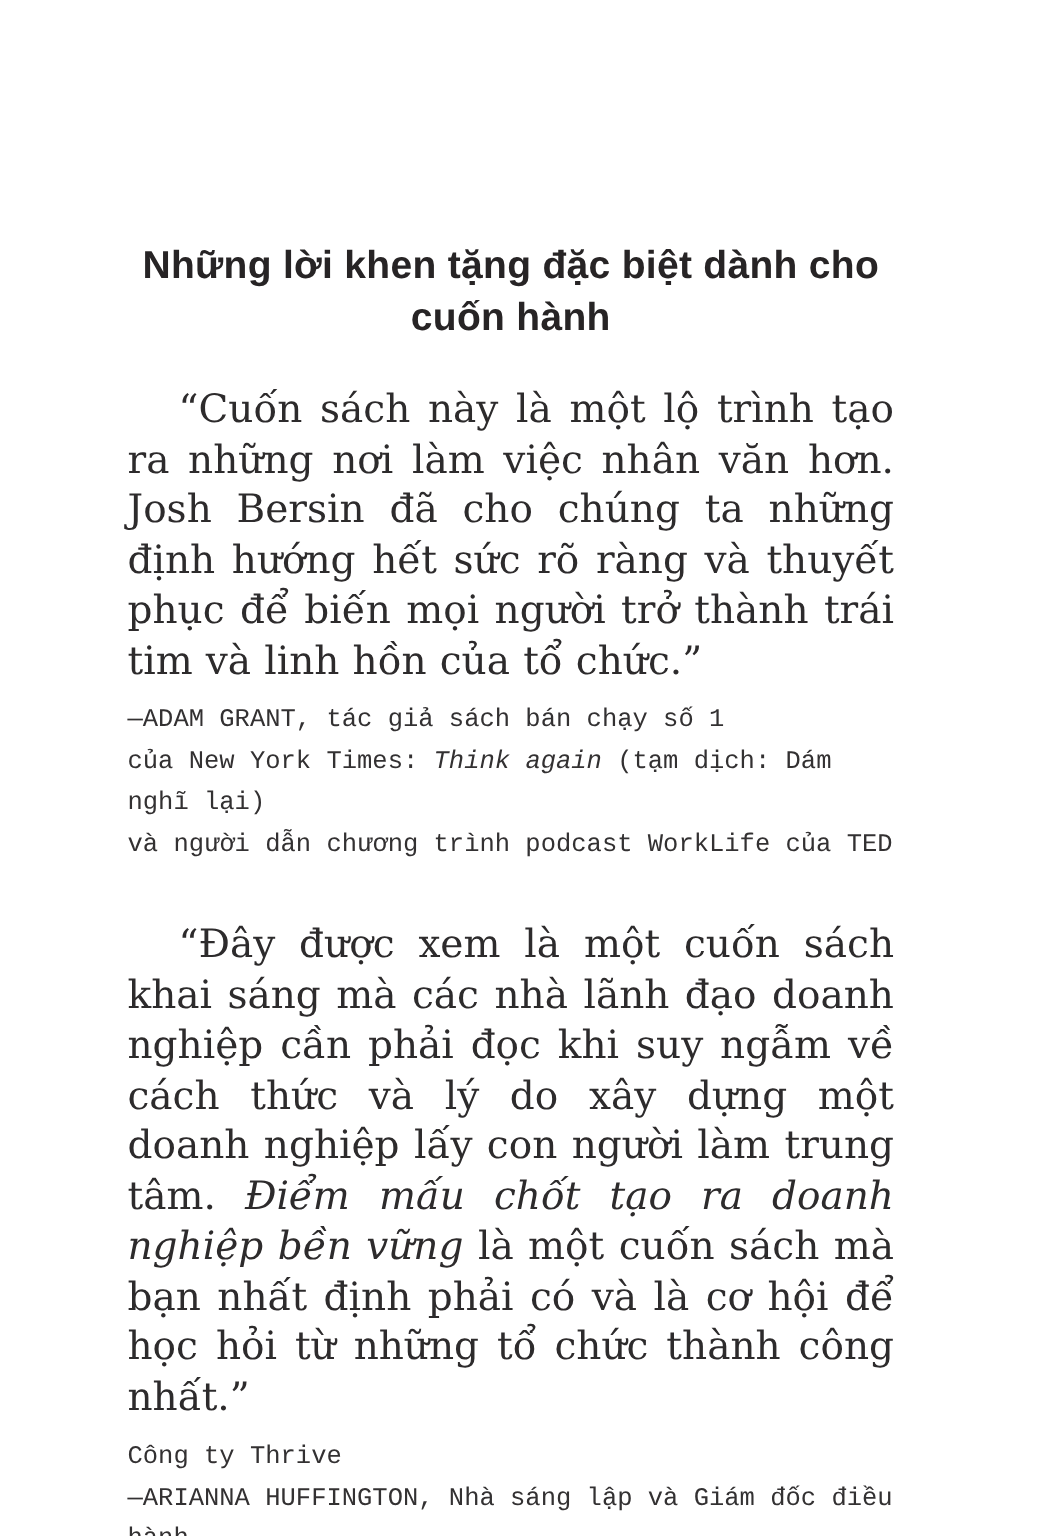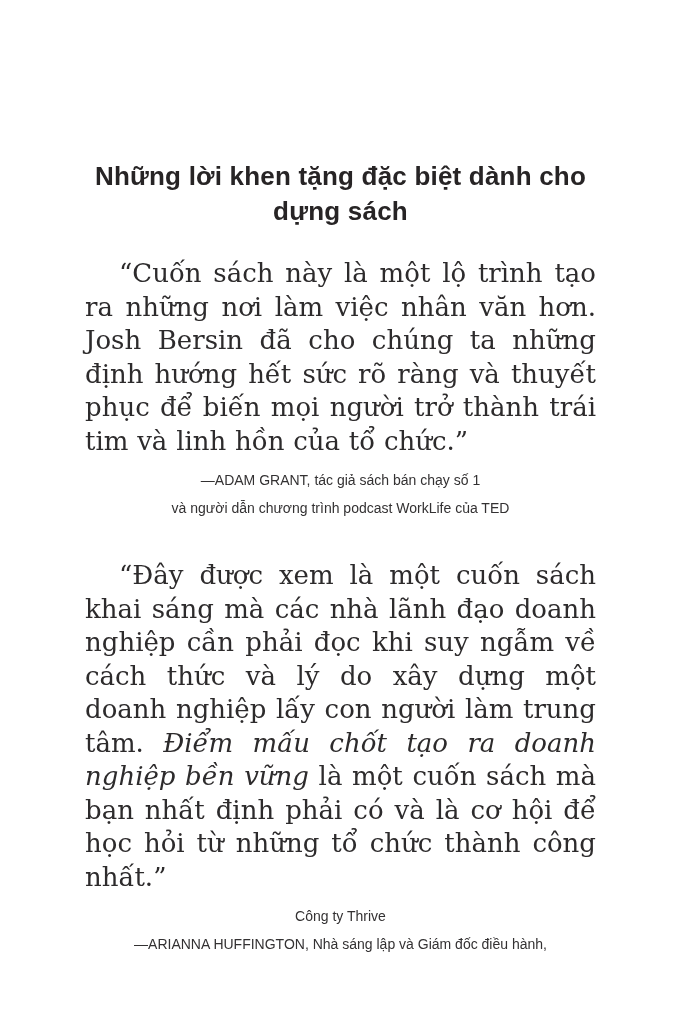--- a/index.html
+++ b/index.html
@@ -34,44 +34,45 @@
     font-size: 26px;
     line-height: 33.5px;
     text-align: justify;
     text-indent: 34px;
     color: var(--text, #2d2b2c);
     word-spacing: 0.5px;
   }
   .quote-body em { font-style: italic; }
   .quote-attr {
     margin-top: 9px;
-    font-family: Liberation Sans, sans-serif;
-    font-size: 14px;
+    font-family: Liberation Mono, monospace;
+    font-size: 17px;
     line-height: 27.5px;
-    text-align: center;
+    text-align: left;
     color: var(--attr, #333132);
   }
   .quote-attr em { font-style: italic; }
   .gap-lg .quote-body { margin-top: 37px; }
 </style>
 </head>
 <body>
 
 <div class="page" style="--bg: #ffffff; --title: #272425; --text: #2d2b2c; --attr: #333132;">
   <div class="content">
 
     <h1 class="title">
       <span class="tl">Những lời khen tặng đặc biệt dành cho</span>
-      <span class="tl">dựng sách</span>
+      <span class="tl">cuốn hành</span>
     </h1>
 
     <section class="quote">
       <p class="quote-body"><span>“Cuốn sách này là một lộ trình tạo ra những nơi làm việc nhân văn hơn. Josh Bersin đã cho chúng ta những định hướng hết sức rõ ràng và thuyết phục để biến mọi người trở thành trái tim và linh hồn của tổ chức.”</span></p>
       <div class="quote-attr">
           <div><span>—ADAM GRANT, tác giả sách bán chạy số 1</span></div>
+          <div><span>của New York Times: </span><em>Think again</em><span> (tạm dịch: Dám nghĩ lại)</span></div>
           <div><span>và người dẫn chương trình podcast WorkLife của TED</span></div>
         </div>
     </section>
 
     <section class="quote gap-lg">
       <p class="quote-body"><span>“Đây được xem là một cuốn sách khai sáng mà các nhà lãnh đạo doanh nghiệp cần phải đọc khi suy ngẫm về cách thức và lý do xây dựng một doanh nghiệp lấy con người làm trung tâm. </span><em>Điểm mấu chốt tạo ra doanh nghiệp bền vững</em><span> là một cuốn sách mà bạn nhất định phải có và là cơ hội để học hỏi từ những tổ chức thành công nhất.”</span></p>
       <div class="quote-attr">
           <div><span>Công ty Thrive</span></div>
           <div><span>—ARIANNA HUFFINGTON, Nhà sáng lập và Giám đốc điều hành,</span></div>
         </div>

